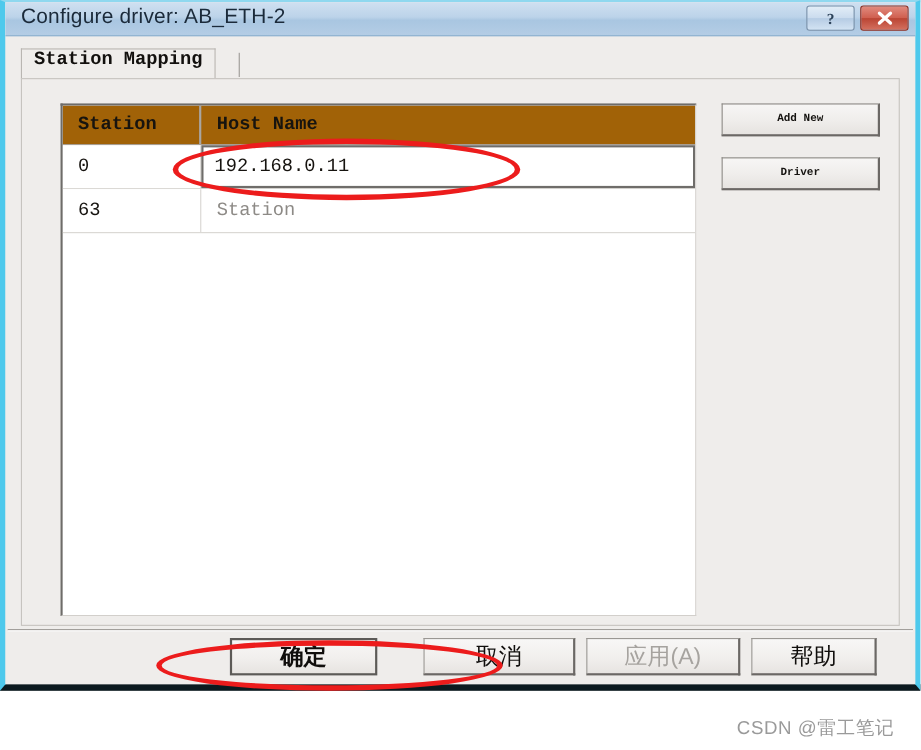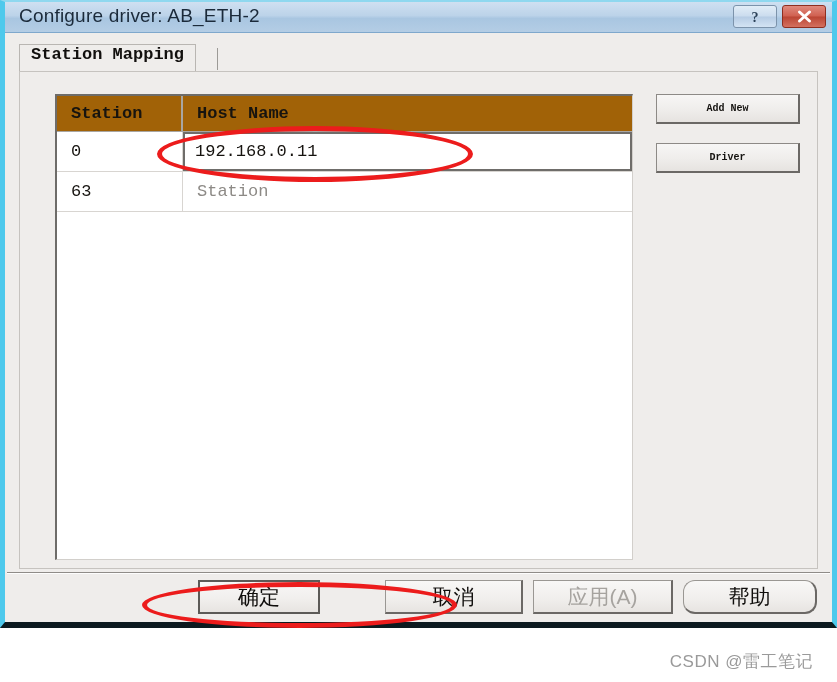--- a/index.html
+++ b/index.html
@@ -267,24 +267,24 @@
     border-bottom: 2px solid #6b6865;
     box-sizing: border-box;
     display: flex;
     align-items: center;
     justify-content: center;
   }
   .foot-btn.default {
     border: 2px solid #5c5a57;
   }
   .foot-btn.disabled { color: #a6a39f; }
-  #btn-ok     { left: 193px; width: 122px; }
+  #btn-ok     { left: 204px; width: 134px; font-weight: bold; }
   #btn-cancel { left: 380px; width: 138px; }
   #btn-apply  { left: 528px; width: 140px; }
-  #btn-help   { left: 678px; width: 134px; border-radius: 12px; }
+  #btn-help   { left: 678px; width: 114px; }
 
   
   .annot {
     position: absolute;
     border: 5px solid #ec1c1c;
     border-radius: 50%;
     background: transparent;
     pointer-events: none;
   }
   #annot-ip {

